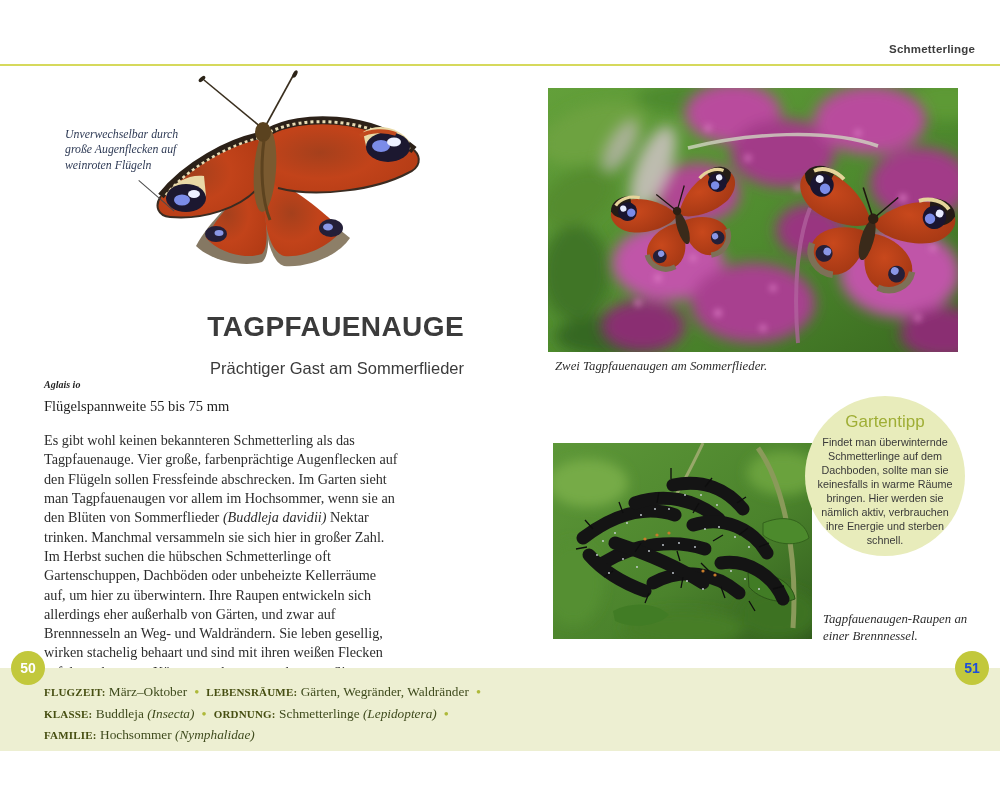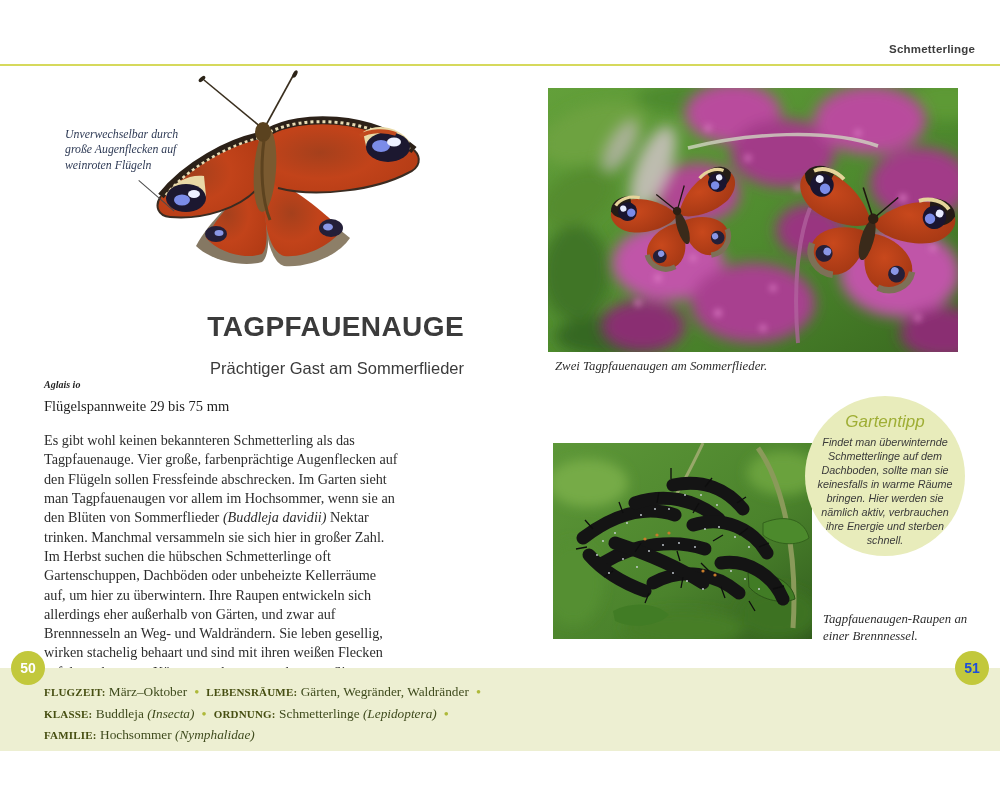--- a/index.html
+++ b/index.html
@@ -48,21 +48,21 @@
   .photo1 { position:absolute; left:548px; top:88px; width:410px; height:264px; }
   .photo2 { position:absolute; left:553px; top:443px; width:259px; height:196px; z-index:1; }
   .caption1 { position:absolute; left:555px; top:359px; font-style:italic; font-size:12.8px; color:#2c2c2c; }
   .caption2 { position:absolute; left:823px; top:611px; width:160px; font-style:italic; font-size:12.8px; line-height:1.32; color:#2c2c2c; }
 
   
   .tip-circle {
     position:absolute; left:805px; top:396px; width:160px; height:160px;
     background:#e8ecbb; border-radius:50%; z-index:5;
     display:flex; flex-direction:column; align-items:center; justify-content:flex-start;
-    padding-top:16px; text-align:center;font-style:italic;
+    padding-top:16px; text-align:center;
   }
   .tip-title {
     font-family:"Liberation Sans", sans-serif; font-size:17px; color:#9fae35; margin-bottom:3px;
   }
   .tip-text {
     font-family:"Liberation Sans", sans-serif; font-size:10.8px; line-height:1.3;
     color:#3a3a3a; width:138px;
   }
 
   
@@ -151,21 +151,21 @@
   </svg>
 
   <div class="annotation">Unverwechselbar durch große Augenflecken auf weinroten Flügeln</div>
   <div class="pointer-line"></div>
 
   <div class="title-block">
     <div class="page-title">TAGPFAUENAUGE</div>
     <div class="page-subtitle">Prächtiger Gast am Sommerflieder</div>
   </div>
   <div class="species">Aglais io</div>
-  <div class="wingspan">Flügelspannweite 29 bis 75 mm</div>
+  <div class="wingspan">Flügelspannweite 55 bis 75 mm</div>
 
   <div class="body-text"><span>Es gibt wohl keinen bekannteren Schmetterling als das Tagpfauenauge. Vier große, farbenprächtige Augenflecken auf den Flügeln sollen Fressfeinde abschrecken. Im Garten sieht man Tagpfauenaugen vor allem im Hochsommer, wenn sie an den Blüten von Sommerflieder </span><em>(Buddleja davidii)</em><span> Nektar trinken. Manchmal versammeln sie sich hier in großer Zahl. Im Herbst suchen die hübschen Schmetterlinge oft Gartenschuppen, Dachböden oder unbeheizte Kellerräume auf, um hier zu überwintern. Ihre Raupen entwickeln sich allerdings eher außerhalb von Gärten, und zwar auf Brennnesseln an Weg- und Waldrändern. Sie leben gesellig, wirken stachelig behaart und sind mit ihren weißen Flecken auf den schwarzen Körpern recht gut zu erkennen. Sie verpuppen sich kopfüber hängend als sogenannte Stürzpuppen, aus denen nach knapp zwei Wochen die Falter schlüpfen.</span></div>
 
   <svg class="photo1" viewBox="0 0 410 264" preserveAspectRatio="none">
     <defs>
       <linearGradient id="bgGreen" x1="0" y1="0" x2="1" y2="1">
         <stop offset="0%" stop-color="#63a03a"></stop>
         <stop offset="55%" stop-color="#4e8a2e"></stop>
         <stop offset="100%" stop-color="#39691f"></stop>
       </linearGradient>

